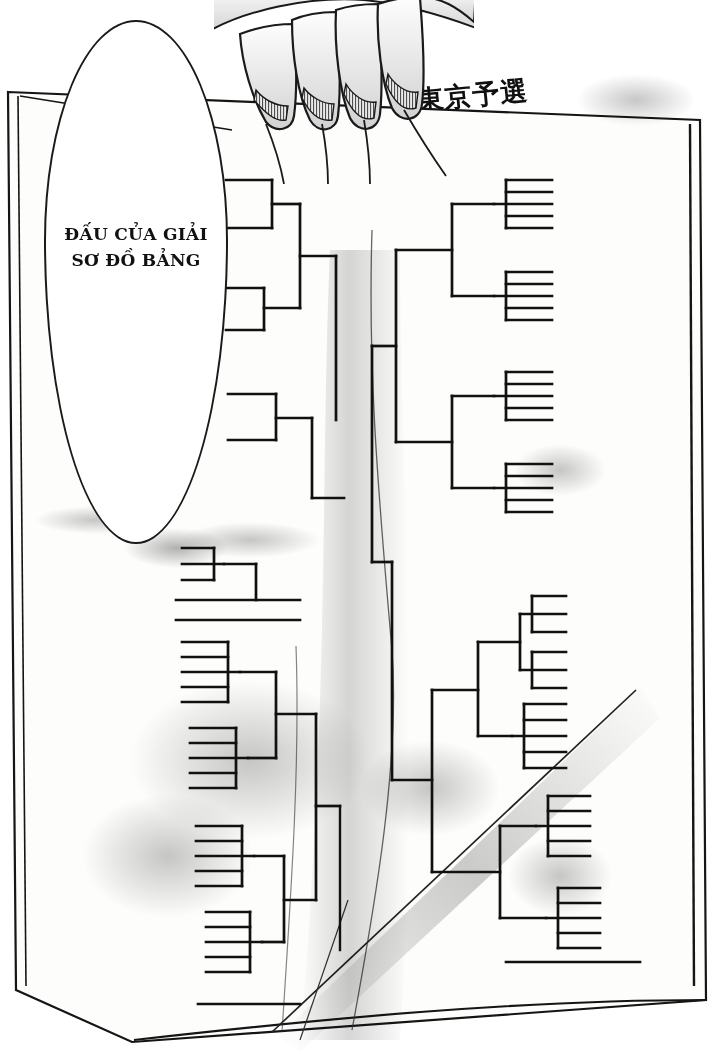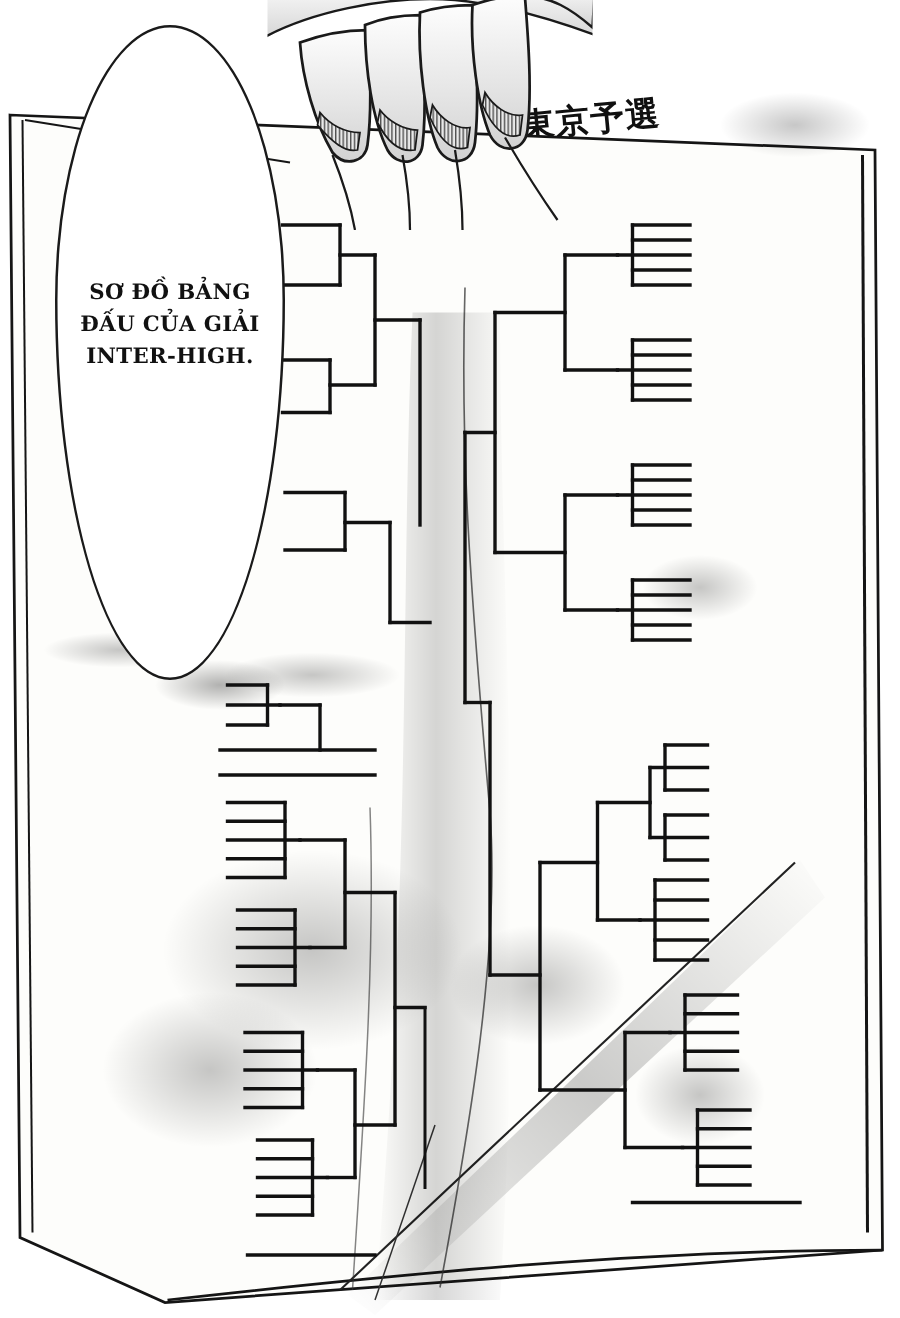--- a/index.html
+++ b/index.html
@@ -484,18 +484,17 @@
     <path d="M 206,4 C 226,2 244,14 260,28 L 262,-8 L 206,-8 Z" fill="url(#skin)" stroke="#1a1a1a" stroke-width="2"></path>
 
     <path d="M 52,130 C 60,150 66,168 70,190" stroke="#1a1a1a" stroke-width="1.8" fill="none"></path>
     <path d="M 108,130 C 112,152 114,172 114,190" stroke="#1a1a1a" stroke-width="1.8" fill="none"></path>
     <path d="M 150,126 C 154,150 156,172 156,190" stroke="#1a1a1a" stroke-width="1.8" fill="none"></path>
     <path d="M 190,116 C 204,140 218,162 232,182" stroke="#1a1a1a" stroke-width="1.8" fill="none"></path>
   </svg>
 
   <div id="balloon"></div>
   <div id="balloon-text">
+    <div>ĐẤU CỦA GIẢI</div>
     <div>SƠ ĐỒ BẢNG</div>
-    <div>ĐẤU CỦA GIẢI</div>
-    <div>INTER-HIGH.</div>
   </div>
 
 </div>
 
 </body></html>

